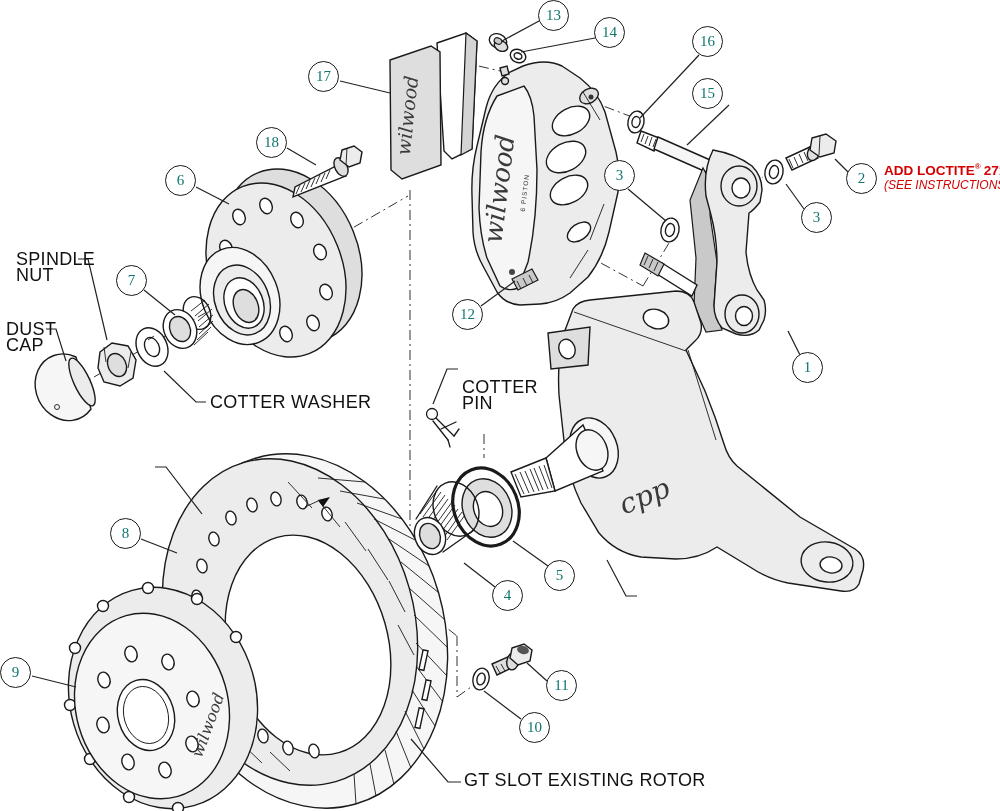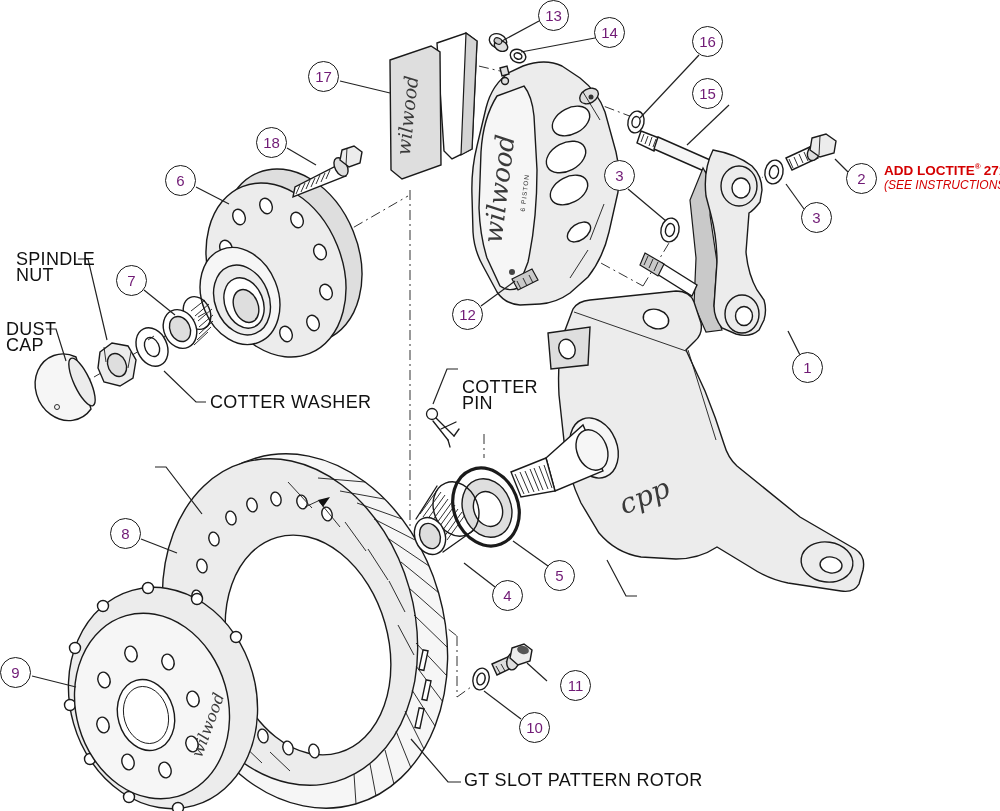--- a/index.html
+++ b/index.html
@@ -1,21 +1,21 @@
 <!DOCTYPE html>
 <html><head>
 <meta charset="utf-8">
 <style>
   html,body{margin:0;padding:0;background:#fff;}
   .stage{position:relative;width:1000px;height:811px;background:#fff;overflow:hidden;
          font-family:"Liberation Sans",sans-serif;color:#111;}
   .stage svg{position:absolute;left:0;top:0;}
   .callout{position:absolute;width:31px;height:31px;border:1.6px solid #1a1a1a;border-radius:50%;
            background:#fff;display:flex;align-items:center;justify-content:center;
-           font-size:15px;color:#701a75;box-sizing:border-box;z-index:5;}
+           font-size:15px;color:#0f766e;box-sizing:border-box;z-index:5;font-family:Liberation Serif, serif;}
   .lbl{position:absolute;font-size:18px;line-height:16px;letter-spacing:.3px;color:#111;
        white-space:nowrap;z-index:4;}
   .note{position:absolute;white-space:nowrap;z-index:4;}
   .note-title{font-weight:bold;font-size:13.5px;}
   .note-title sup{font-size:8px;}
   .note-title .num{margin-left:3px;}
   .note-sub{font-style:italic;font-size:12px;margin-top:0px;}
   
   .ln{stroke:#1a1a1a;stroke-width:1.3;fill:none;stroke-linecap:round;}
   .thin{stroke:#1a1a1a;stroke-width:.9;fill:none;}
@@ -421,21 +421,21 @@
 <div class="callout" style="left:846px;top:163px">2</div>
 <div class="callout" style="left:604px;top:160px">3</div>
 <div class="callout" style="left:801px;top:202px">3</div>
 <div class="callout" style="left:492px;top:580px">4</div>
 <div class="callout" style="left:544px;top:560px">5</div>
 <div class="callout" style="left:165px;top:165px">6</div>
 <div class="callout" style="left:116px;top:265px">7</div>
 <div class="callout" style="left:110px;top:518px">8</div>
 <div class="callout" style="left:0px;top:657px">9</div>
 <div class="callout" style="left:519px;top:712px">10</div>
-<div class="callout" style="left:560px;top:670px">11</div>
+<div class="callout" style="left:546px;top:670px">11</div>
 <div class="callout" style="left:452px;top:299px">12</div>
 <div class="callout" style="left:538px;top:0px">13</div>
 <div class="callout" style="left:594px;top:17px">14</div>
 <div class="callout" style="left:692px;top:78px">15</div>
 <div class="callout" style="left:692px;top:26px">16</div>
 <div class="callout" style="left:308px;top:61px">17</div>
 <div class="callout" style="left:256px;top:127px">18</div>
 
 <div class="lbl" style="left:16px;top:251px">
   <div>SPINDLE</div>
@@ -443,20 +443,20 @@
 </div>
 <div class="lbl" style="left:6px;top:321px">
   <div>DUST</div>
   <div>CAP</div>
 </div>
 <div class="lbl" style="left:210px;top:394px">COTTER WASHER</div>
 <div class="lbl" style="left:462px;top:379px">
   <div>COTTER</div>
   <div>PIN</div>
 </div>
-<div class="lbl" style="left:464px;top:772px">GT SLOT PATTERN ROTOR</div>
+<div class="lbl" style="left:464px;top:772px">GT SLOT EXISTING ROTOR</div>
 
 <div class="note" style="left: 884px; top: 162px; color: rgb(212, 0, 0);">
   <div class="note-title"><span>ADD LOCTITE</span><sup>®</sup><span class="num">271</span></div>
   <div class="note-sub">(SEE INSTRUCTIONS)</div>
 </div>
 
 </div>
 
 </body></html>

